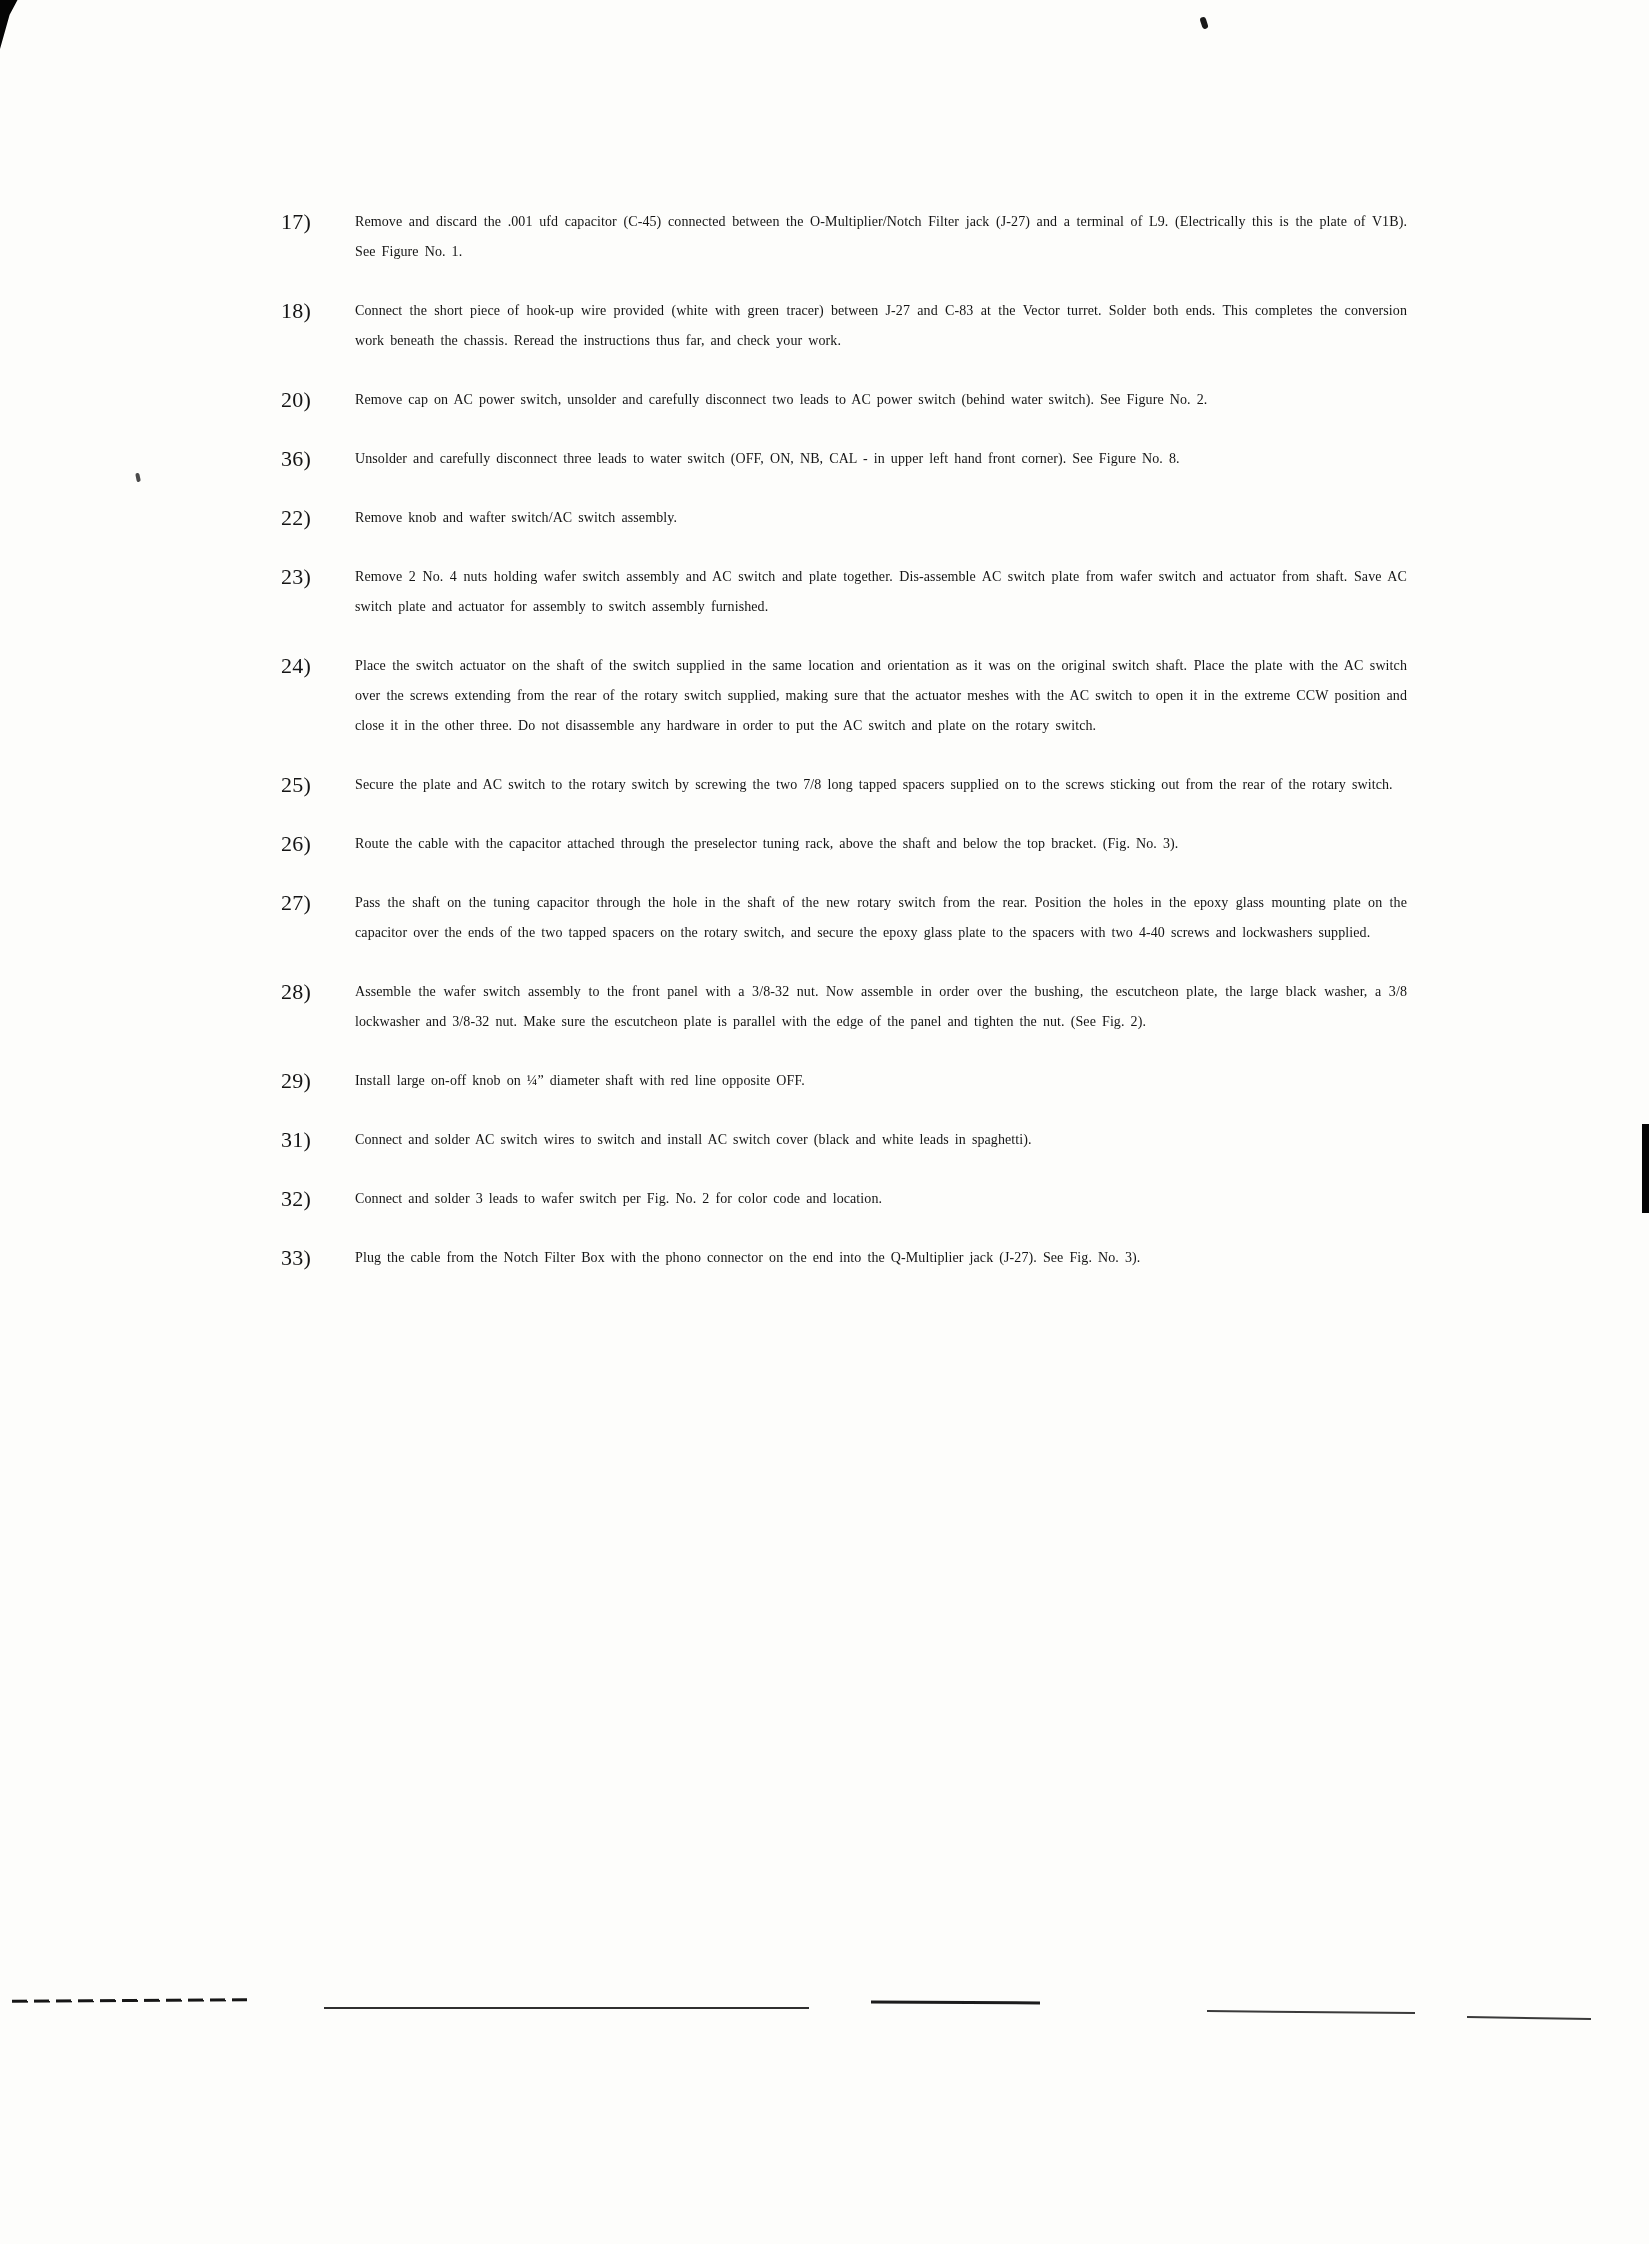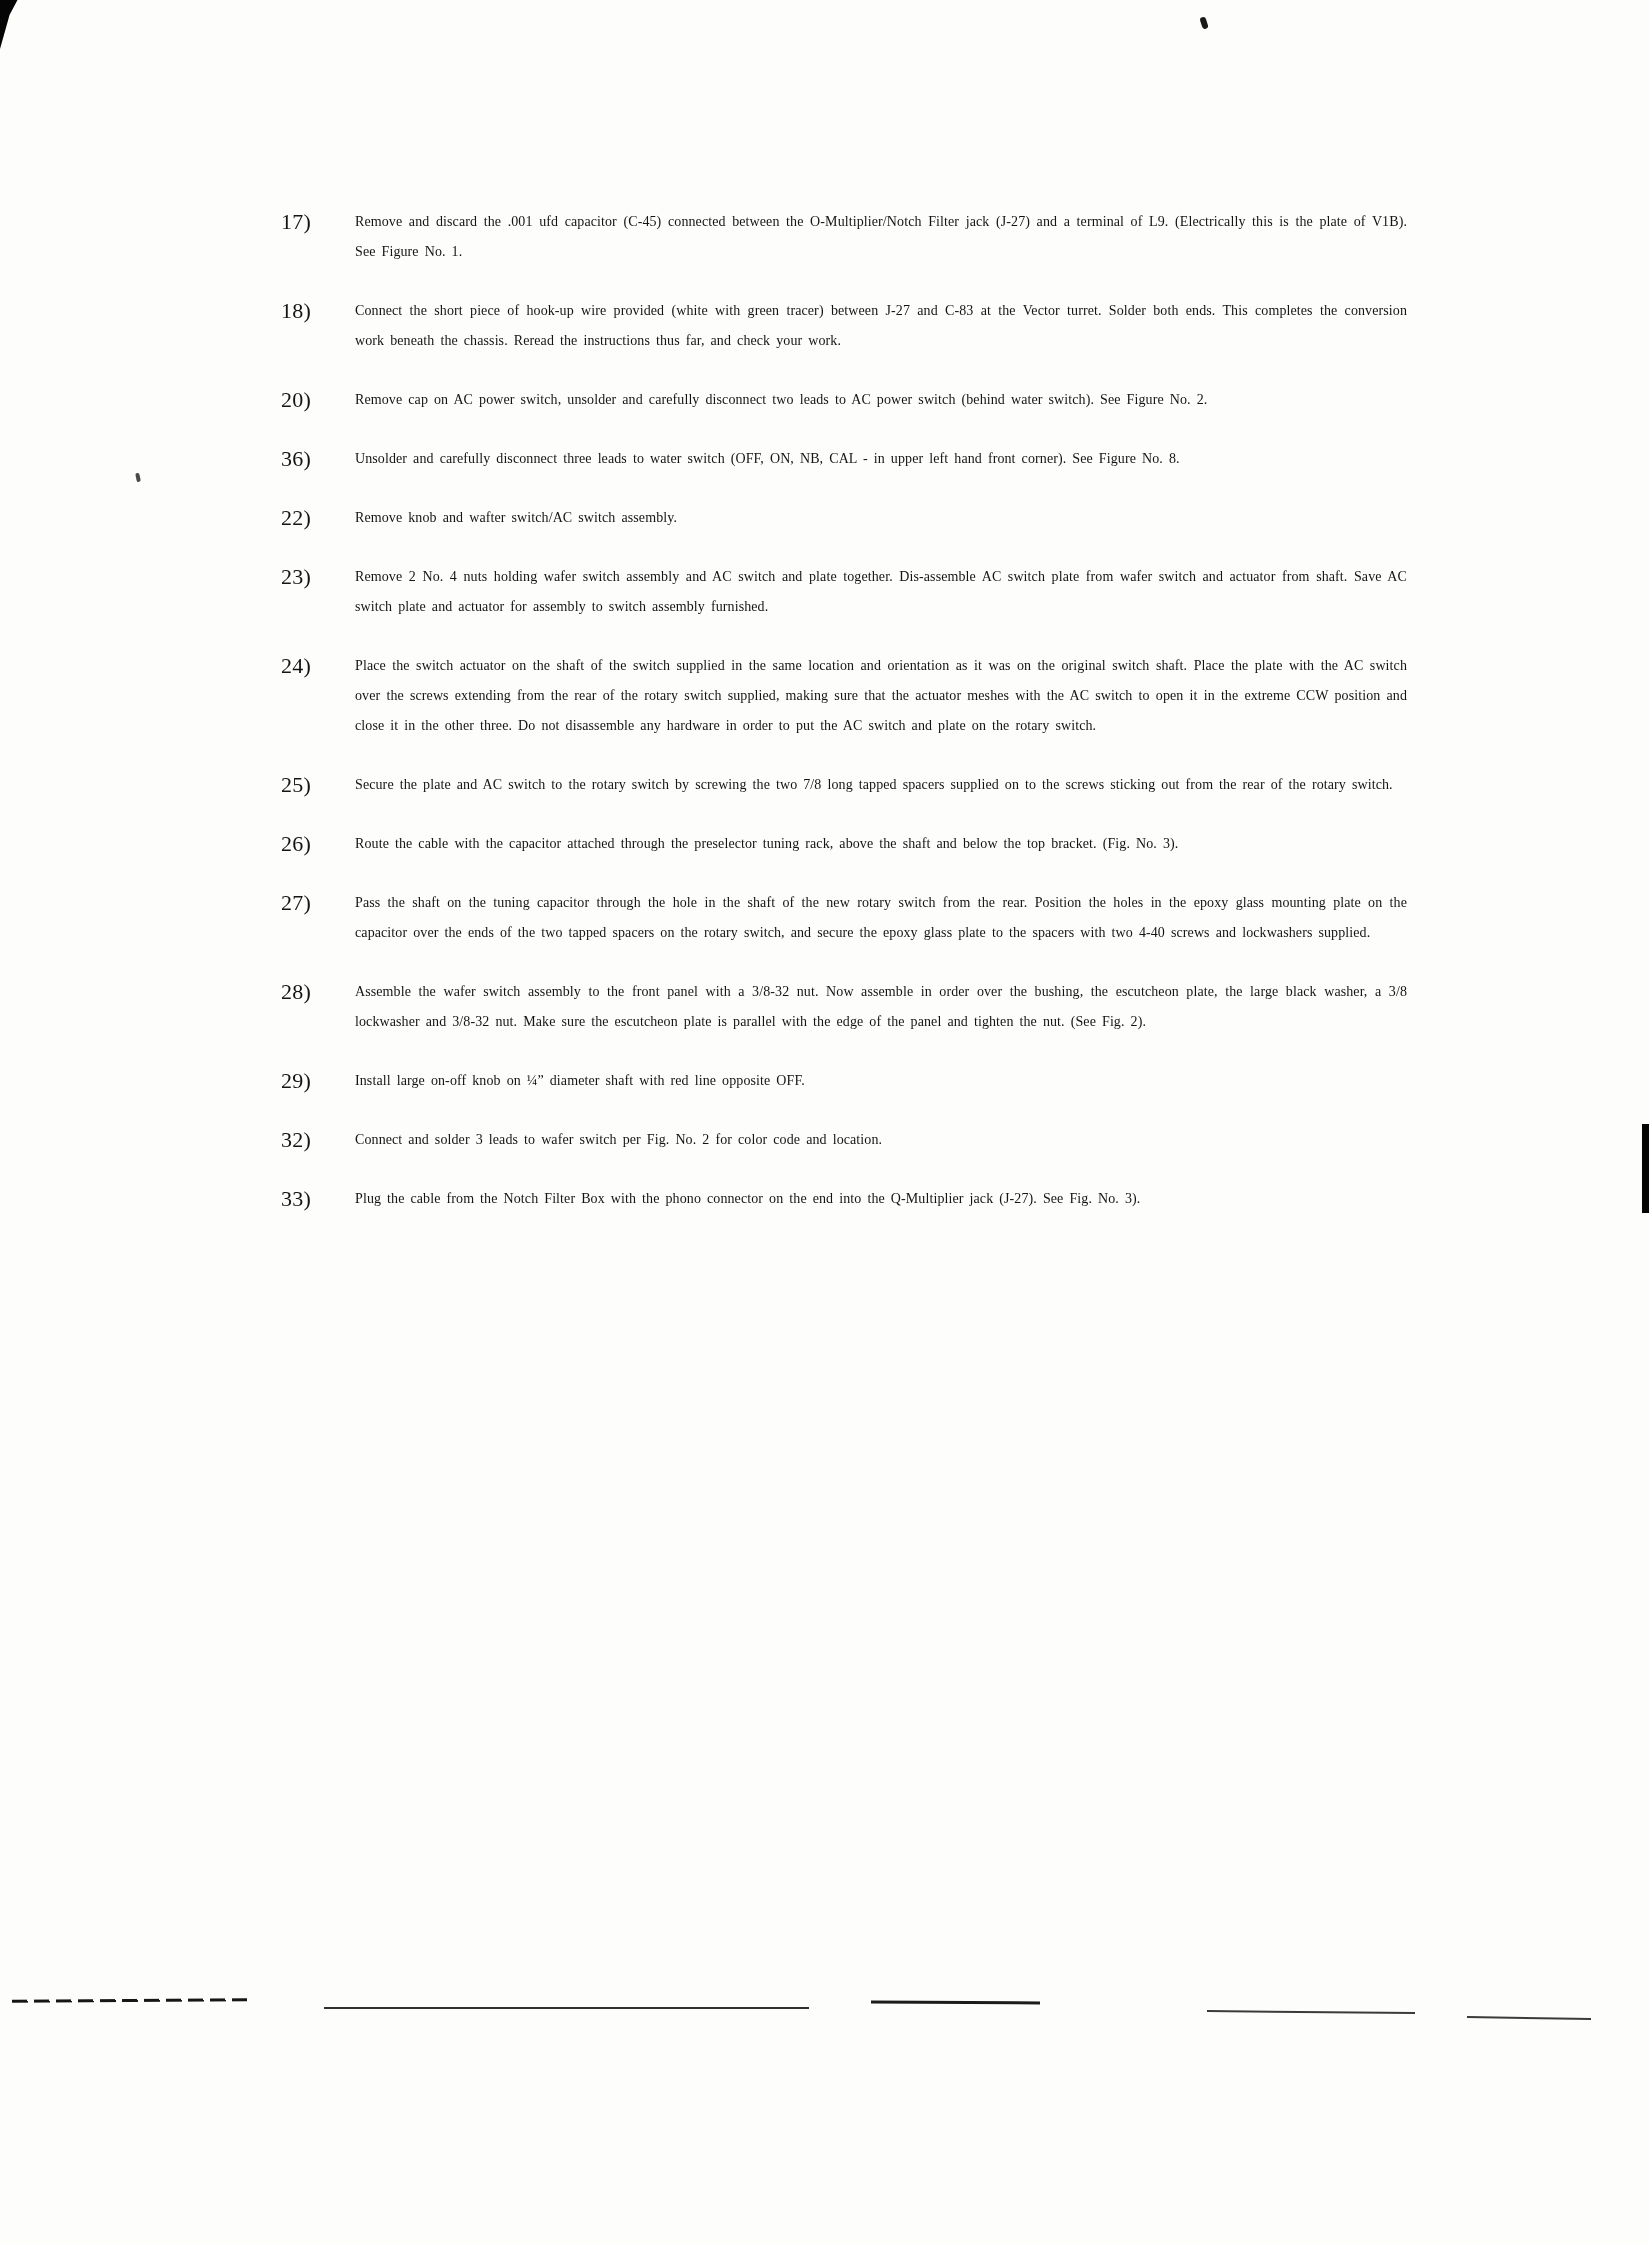--- a/index.html
+++ b/index.html
@@ -162,20 +162,24 @@
       <div class="num">28)</div>
       <div class="txt">Assemble the wafer switch assembly to the front panel with a 3/8-32 nut.  Now assemble in order over the bushing, the escutcheon plate, the large black washer, a 3/8 lockwasher and 3/8-32 nut.  Make sure the escutcheon plate is parallel with the edge of the panel and tighten the nut.  (See Fig. 2).</div>
     </div>
 
     <div class="item">
       <div class="num">29)</div>
       <div class="txt">Install large on-off knob on ¼” diameter shaft with red line opposite OFF.</div>
     </div>
 
 
+    <div class="item">
+      <div class="num">31)</div>
+      <div class="txt">Connect and solder AC switch wires to switch and install AC switch cover (black and white leads in spaghetti).</div>
+    </div>
 
     <div class="item">
       <div class="num">32)</div>
       <div class="txt">Connect and solder 3 leads to wafer switch per Fig. No. 2 for color code and location.</div>
     </div>
 
     <div class="item">
       <div class="num">33)</div>
       <div class="txt">Plug the cable from the Notch Filter Box with the phono connector on the end into the Q-Multiplier jack (J-27).  See Fig. No. 3).</div>
     </div>

